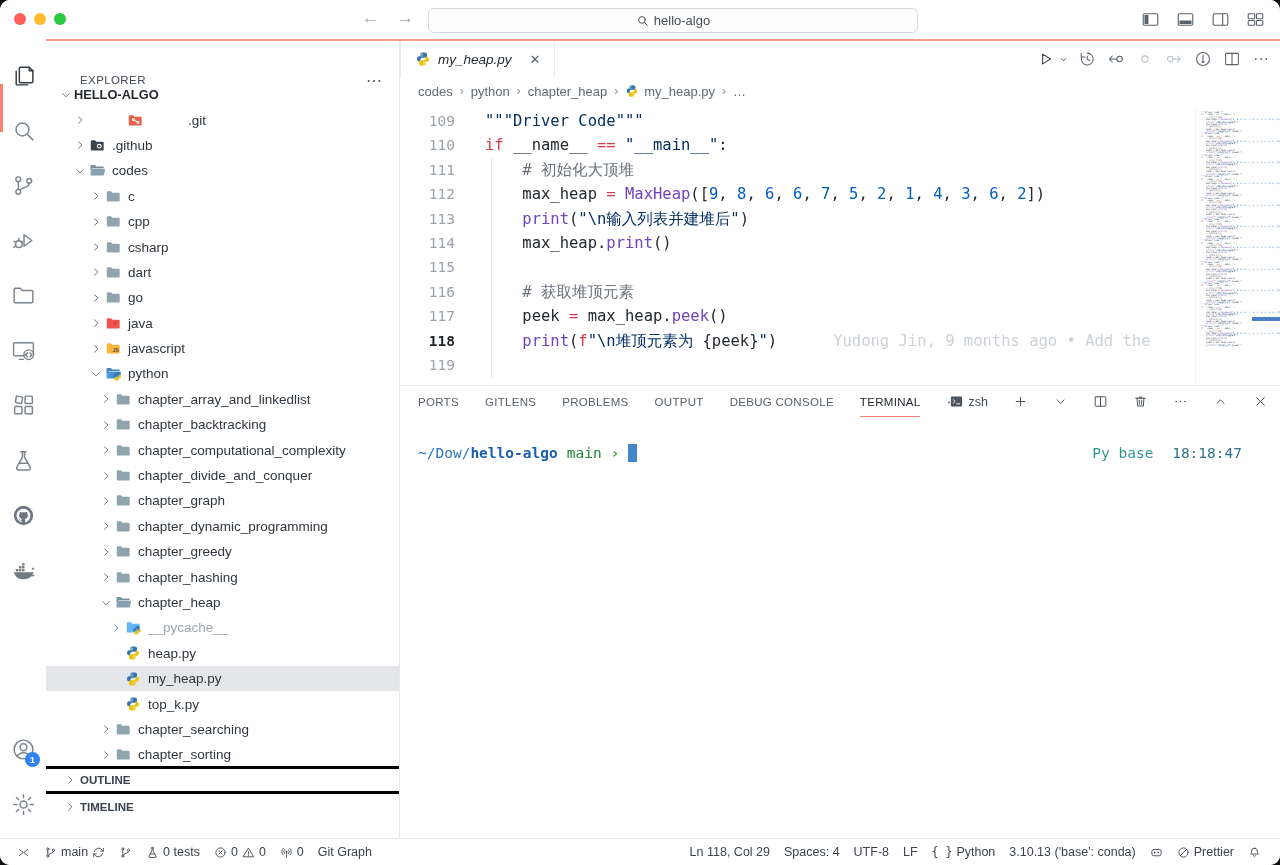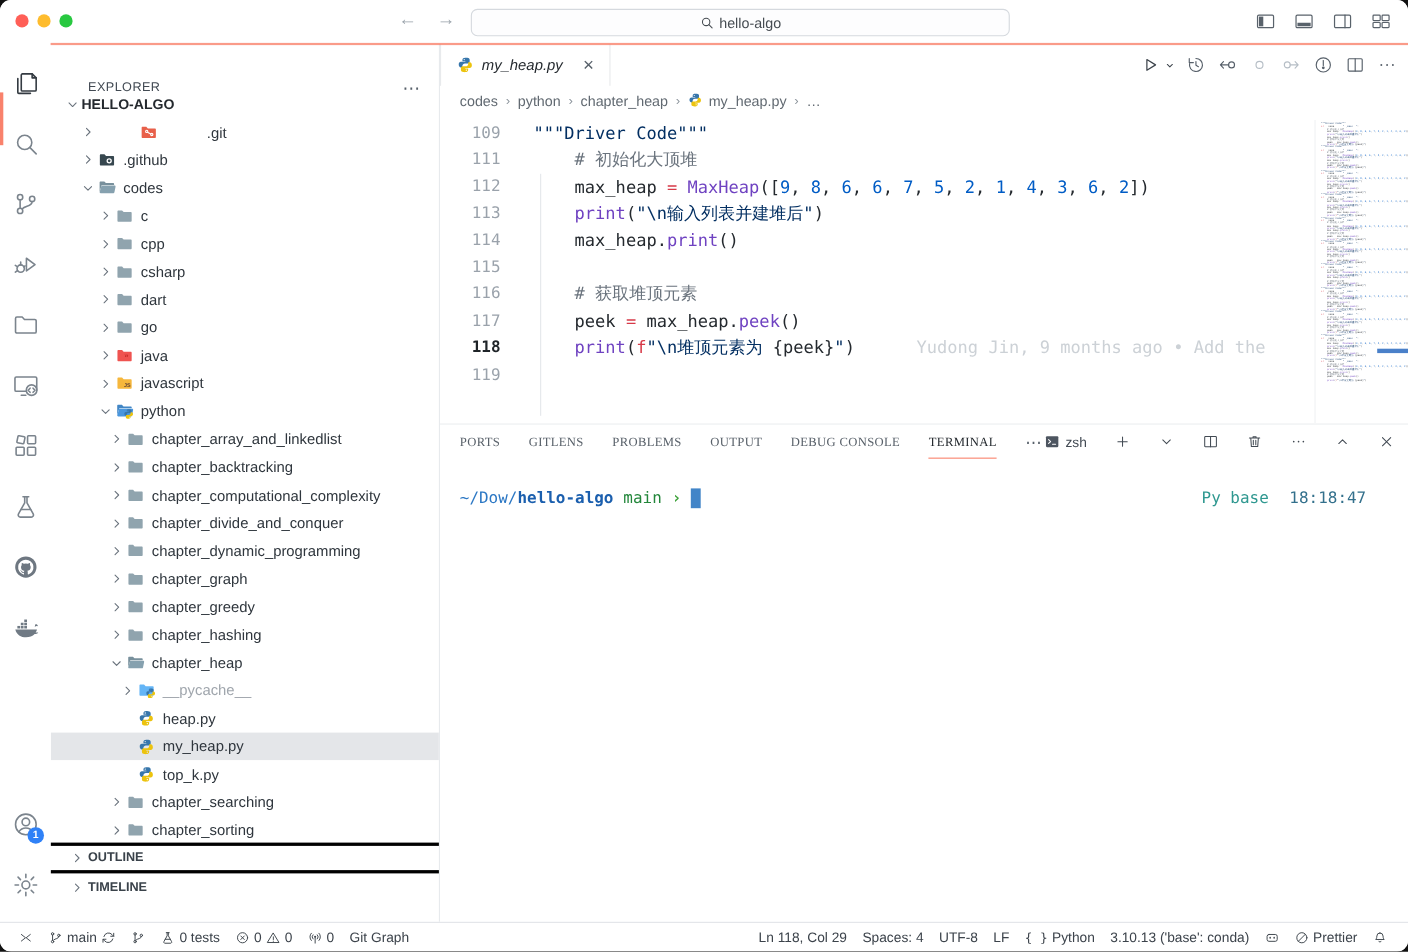--- a/index.html
+++ b/index.html
@@ -64,21 +64,21 @@
   .blame { color:#ccd1d6; margin-left:56px; }
   .indent-guide { position:absolute; left:91px; top:54px; width:1px; height:220px; background:#e4e7ea; }
 
   .minimap { position:absolute; top:5px; right:0; width:85px; height:276px; background:#fff; border-left:1px solid #f0f2f4; overflow:hidden; padding:3px 0 0 5px; }
   .mml { white-space:pre; font-family:"DejaVu Sans Mono", monospace; font-size:2.2px; line-height:2.38px; opacity:.85; }
   .minimap-dec { position:absolute; right:0; top:213px; width:28px; height:4px; background:#4a80c9; }
 
   
   .panel { position:absolute; top:345px; left:0; right:0; bottom:0; background:#fff; border-top:1px solid #eceef0; }
   .panel-header { position:absolute; top:0; left:0; right:0; height:31px; display:flex; align-items:center; padding-left:18px; }
-  .ptab { font-size:11.5px; letter-spacing:.3px; color:#586069; margin-right:26px; height:31px; display:flex; align-items:center; cursor:pointer; border-bottom:1.5px solid transparent; padding-top:1px;font-family:Liberation Serif, serif; }
+  .ptab { font-size:11.5px; letter-spacing:.3px; color:#586069; margin-right:26px; height:31px; display:flex; align-items:center; cursor:pointer; border-bottom:1.5px solid transparent; padding-top:1px; }
   .ptab.active { color:#24292e; border-bottom-color:#f9826c; }
   .ptab-more { color:#57606a; font-size:15px; letter-spacing:1px; margin-right:10px; cursor:pointer; }
   .panel-controls { position:absolute; right:12px; top:0; height:31px; display:flex; align-items:center; gap:25px; color:#57606a;justify-content:center; }
   .pc-item { display:flex; align-items:center; gap:5px; font-size:12.5px; color:#424a53; cursor:pointer; }
   .terminal-body { position:absolute; top:31px; left:0; right:0; bottom:0; padding:27px 38px 0 18px; font-family:"DejaVu Sans Mono", monospace; font-size:14.5px; }
   .term-line { display:flex; align-items:center; }
   .t-path { color:#2b77c4; } .t-repo { color:#1b5fae; font-weight:700; } .t-branch { color:#22863a; margin-left:9px; } .t-arrow { color:#3fa33c; margin-left:9px; font-weight:700; }
   .t-cursor { display:inline-block; width:9px; height:18px; background:#4285c8; margin-left:9px; }
   .t-right { margin-left:auto; } .t-env { color:#2f9890; } .t-time { color:#33708c; margin-left:10px; }
 
@@ -494,34 +494,34 @@
           <span class="chev">
             <svg viewBox="0 0 24 24" width="12" height="12" fill="none" stroke="currentColor" stroke-width="2" stroke-linecap="round" stroke-linejoin="round">
               <path d="M9.2 5.5l6.5 6.5-6.5 6.5"></path>
             </svg>
           </span>
           <span class="ticon">
             <svg viewBox="0 0 24 24" width="17" height="17">
               <path fill="#90a4ae" d="M2.5 5.9c0-.7.55-1.25 1.25-1.25h4.7l2 2.1h9.05c.7 0 1.25.55 1.25 1.25v9.8c0 .7-.55 1.25-1.25 1.25H3.75c-.7 0-1.25-.55-1.25-1.25z"></path>
             </svg>
           </span>
+          <span class="tlabel">chapter_graph</span>
+        </div>
+        <div class="trow" style="padding-left: 52px;">
+          <span class="chev">
+            <svg viewBox="0 0 24 24" width="12" height="12" fill="none" stroke="currentColor" stroke-width="2" stroke-linecap="round" stroke-linejoin="round">
+              <path d="M9.2 5.5l6.5 6.5-6.5 6.5"></path>
+            </svg>
+          </span>
+          <span class="ticon">
+            <svg viewBox="0 0 24 24" width="17" height="17">
+              <path fill="#90a4ae" d="M2.5 5.9c0-.7.55-1.25 1.25-1.25h4.7l2 2.1h9.05c.7 0 1.25.55 1.25 1.25v9.8c0 .7-.55 1.25-1.25 1.25H3.75c-.7 0-1.25-.55-1.25-1.25z"></path>
+            </svg>
+          </span>
           <span class="tlabel">chapter_dynamic_programming</span>
-        </div>
-        <div class="trow" style="padding-left: 52px;">
-          <span class="chev">
-            <svg viewBox="0 0 24 24" width="12" height="12" fill="none" stroke="currentColor" stroke-width="2" stroke-linecap="round" stroke-linejoin="round">
-              <path d="M9.2 5.5l6.5 6.5-6.5 6.5"></path>
-            </svg>
-          </span>
-          <span class="ticon">
-            <svg viewBox="0 0 24 24" width="17" height="17">
-              <path fill="#90a4ae" d="M2.5 5.9c0-.7.55-1.25 1.25-1.25h4.7l2 2.1h9.05c.7 0 1.25.55 1.25 1.25v9.8c0 .7-.55 1.25-1.25 1.25H3.75c-.7 0-1.25-.55-1.25-1.25z"></path>
-            </svg>
-          </span>
-          <span class="tlabel">chapter_graph</span>
         </div>
         <div class="trow" style="padding-left: 52px;">
           <span class="chev">
             <svg viewBox="0 0 24 24" width="12" height="12" fill="none" stroke="currentColor" stroke-width="2" stroke-linecap="round" stroke-linejoin="round">
               <path d="M9.2 5.5l6.5 6.5-6.5 6.5"></path>
             </svg>
           </span>
           <span class="ticon">
             <svg viewBox="0 0 24 24" width="17" height="17">
               <path fill="#90a4ae" d="M2.5 5.9c0-.7.55-1.25 1.25-1.25h4.7l2 2.1h9.05c.7 0 1.25.55 1.25 1.25v9.8c0 .7-.55 1.25-1.25 1.25H3.75c-.7 0-1.25-.55-1.25-1.25z"></path>
@@ -743,20 +743,21 @@
         </span>
         <span class="bc-sep">›</span>
         <span class="bc-item">
           <span>…</span>
         </span>
       </div>
     <div class="code-area">
       <div class="indent-guide"></div>
       <div id="code-lines">
           <div class="code-line"><span class="ln">109</span><span class="code"><span class="tk-s">"""Driver Code"""</span></span></div>
+          <div class="code-line"><span class="ln">110</span><span class="code"><span class="tk-k">if</span><span class="tk-p"> __name__ </span><span class="tk-k">==</span><span class="tk-p"> </span><span class="tk-s">"__main__"</span><span class="tk-p">:</span></span></div>
           <div class="code-line"><span class="ln">111</span><span class="code"><span class="tk-c">    # 初始化大顶堆</span></span></div>
           <div class="code-line"><span class="ln">112</span><span class="code"><span class="tk-p">    max_heap </span><span class="tk-k">=</span><span class="tk-p"> </span><span class="tk-f">MaxHeap</span><span class="tk-p">([</span><span class="tk-n">9</span><span class="tk-p">, </span><span class="tk-n">8</span><span class="tk-p">, </span><span class="tk-n">6</span><span class="tk-p">, </span><span class="tk-n">6</span><span class="tk-p">, </span><span class="tk-n">7</span><span class="tk-p">, </span><span class="tk-n">5</span><span class="tk-p">, </span><span class="tk-n">2</span><span class="tk-p">, </span><span class="tk-n">1</span><span class="tk-p">, </span><span class="tk-n">4</span><span class="tk-p">, </span><span class="tk-n">3</span><span class="tk-p">, </span><span class="tk-n">6</span><span class="tk-p">, </span><span class="tk-n">2</span><span class="tk-p">])</span></span></div>
           <div class="code-line"><span class="ln">113</span><span class="code"><span class="tk-p">    </span><span class="tk-f">print</span><span class="tk-p">(</span><span class="tk-s">"\n输入列表并建堆后"</span><span class="tk-p">)</span></span></div>
           <div class="code-line"><span class="ln">114</span><span class="code"><span class="tk-p">    max_heap.</span><span class="tk-f">print</span><span class="tk-p">()</span></span></div>
           <div class="code-line"><span class="ln">115</span><span class="code"></span></div>
           <div class="code-line"><span class="ln">116</span><span class="code"><span class="tk-c">    # 获取堆顶元素</span></span></div>
           <div class="code-line"><span class="ln">117</span><span class="code"><span class="tk-p">    peek </span><span class="tk-k">=</span><span class="tk-p"> max_heap.</span><span class="tk-f">peek</span><span class="tk-p">()</span></span></div>
           <div class="code-line current"><span class="ln">118</span><span class="code"><span class="tk-p">    </span><span class="tk-f">print</span><span class="tk-p">(</span><span class="tk-k">f</span><span class="tk-s">"\n堆顶元素为 </span><span class="tk-p">{peek}</span><span class="tk-s">"</span><span class="tk-p">)</span></span><span class="blame">Yudong Jin, 9 months ago • Add the</span></div>
           <div class="code-line"><span class="ln">119</span><span class="code"></span></div>
         </div>

